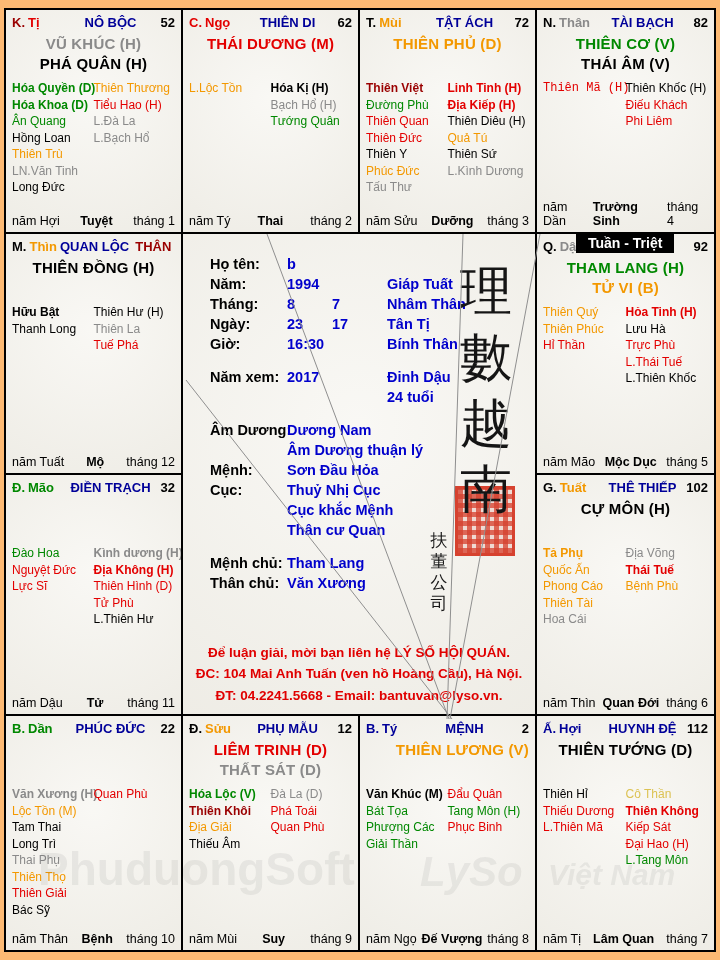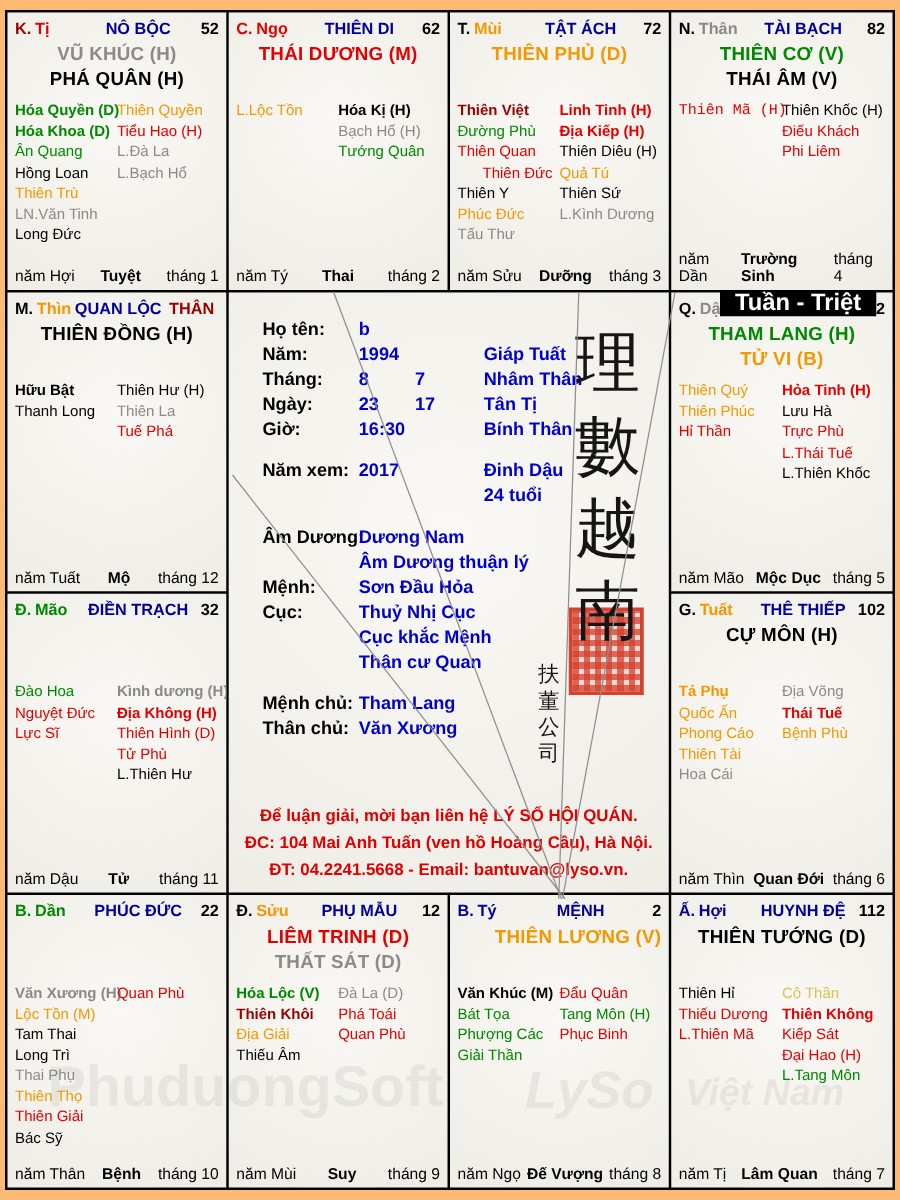--- a/index.html
+++ b/index.html
@@ -41,21 +41,21 @@
            font-family:"DejaVu Serif", serif; color:#151515; z-index:2; }
   .calli div { font-size:52px; line-height:66px; }
   .calli-sm { position:absolute; right:86px; top:296px; width:20px; text-align:center;
               font-family:"DejaVu Serif", serif; color:#151515; font-size:17px; line-height:21px; z-index:2; }
   .seal { position:absolute; right:20px; top:252px; width:54px; height:64px;
           border:3px solid #d32f1b; z-index:1; opacity:.9;
           background:
             repeating-linear-gradient(0deg,  rgba(211,47,27,.78) 0 5px, rgba(211,47,27,.07) 5px 9px),
             repeating-linear-gradient(90deg, rgba(211,47,27,.78) 0 5px, rgba(211,47,27,.07) 5px 9px); }
   .badge { position:absolute; left:576px; top:233px; z-index:7; background:#000; color:#fff;
-           font-weight:bold; font-size:19px; line-height:18px; padding:1px 12px; }
+           font-weight:bold; font-size:14px; line-height:18px; padding:1px 12px; }
   .lines { position:absolute; left:0; top:0; width:720px; height:960px; z-index:5; pointer-events:none; }
   .wm { position:absolute; z-index:6; color:rgba(60,60,60,0.08); font-weight:bold; pointer-events:none; white-space:nowrap; }
   #wm1 { left:38px;  top:842px; font-size:46px; }
   #wm2 { left:420px; top:848px; font-size:42px; font-style:italic; }
   #wm3 { left:548px; top:858px; font-size:30px; font-style:italic; }
 </style>
 </head>
 <body>
 
 <div class="stage">
@@ -74,21 +74,21 @@
           <div class="col">
             <p style="color: rgb(0, 136, 0); font-weight: bold;">Hóa Quyền (D)</p>
             <p style="color: rgb(0, 136, 0); font-weight: bold;">Hóa Khoa (D)</p>
             <p style="color: rgb(0, 136, 0);">Ân Quang</p>
             <p style="color: rgb(0, 0, 0);">Hồng Loan</p>
             <p style="color: rgb(243, 152, 0);">Thiên Trù</p>
             <p style="color: rgb(138, 138, 138);">LN.Văn Tinh</p>
             <p style="color: rgb(0, 0, 0);">Long Đức</p>
           </div>
           <div class="col">
-            <p style="color: rgb(243, 152, 0);">Thiên Quyền</p>
+            <p style="color: rgb(243, 152, 0);">Thiên Thương</p>
             <p style="color: rgb(227, 0, 0);">Tiểu Hao (H)</p>
             <p style="color: rgb(138, 138, 138);">L.Đà La</p>
             <p style="color: rgb(138, 138, 138);">L.Bạch Hổ</p>
           </div>
         </div>
         <div class="foot">
           <span>năm Hợi</span>
           <span class="van">Tuyệt</span>
           <span>tháng 1</span>
         </div>
@@ -125,21 +125,21 @@
           <span class="num">72</span>
         </div>
         <div class="mains">
           <p style="color: rgb(243, 152, 0);">THIÊN PHỦ (D)</p>
         </div>
         <div class="lists">
           <div class="col">
             <p style="color: rgb(154, 0, 0); font-weight: bold;">Thiên Việt</p>
             <p style="color: rgb(0, 136, 0);">Đường Phù</p>
             <p style="color: rgb(227, 0, 0);">Thiên Quan</p>
-            <p style="color: rgb(227, 0, 0); margin-left: 20px;">Thiên Đức</p>
+            <p style="color: rgb(227, 0, 0);">Thiên Đức</p>
             <p style="color: rgb(0, 0, 0);">Thiên Y</p>
             <p style="color: rgb(243, 152, 0);">Phúc Đức</p>
             <p style="color: rgb(138, 138, 138);">Tấu Thư</p>
           </div>
           <div class="col">
             <p style="color: rgb(227, 0, 0); font-weight: bold;">Linh Tinh (H)</p>
             <p style="color: rgb(227, 0, 0); font-weight: bold;">Địa Kiếp (H)</p>
             <p style="color: rgb(0, 0, 0);">Thiên Diêu (H)</p>
             <p style="color: rgb(243, 152, 0);">Quả Tú</p>
             <p style="color: rgb(0, 0, 0);">Thiên Sứ</p>

